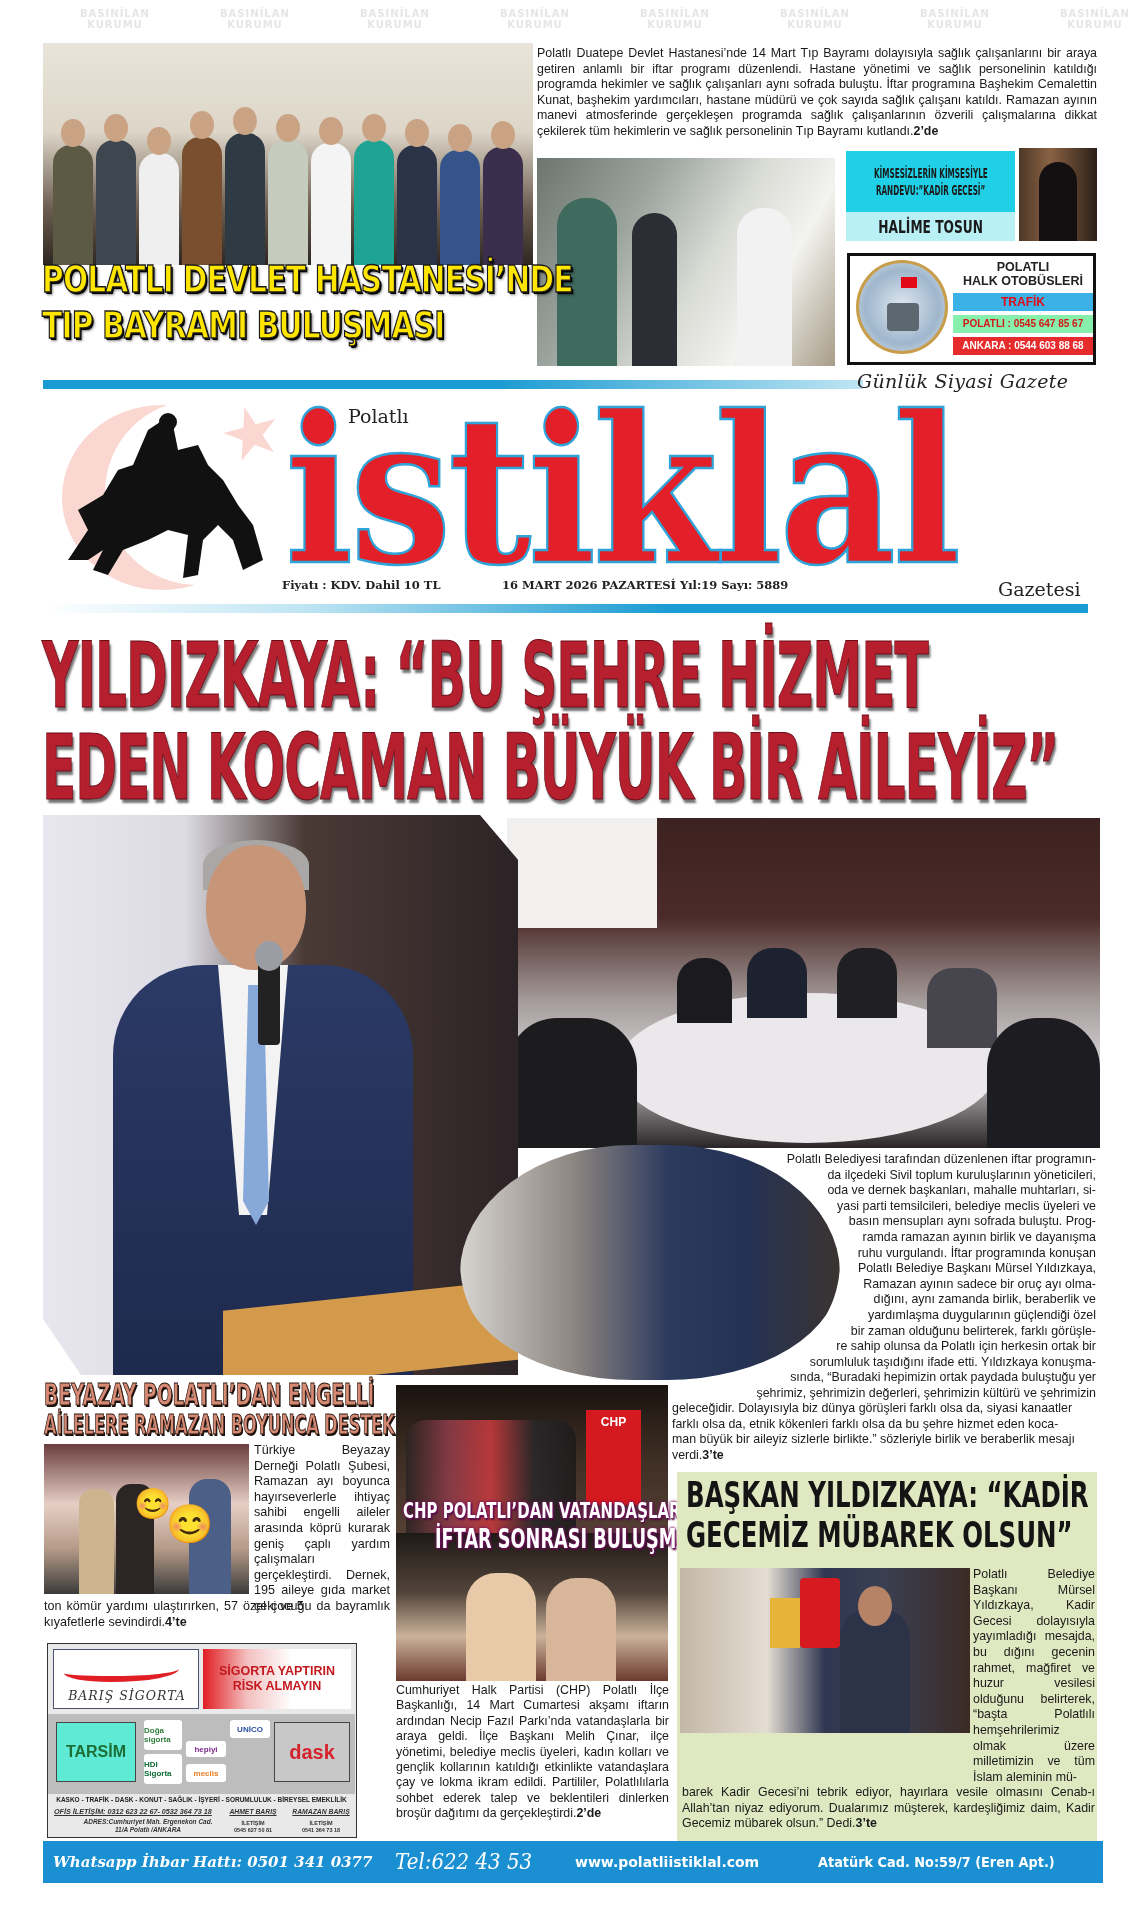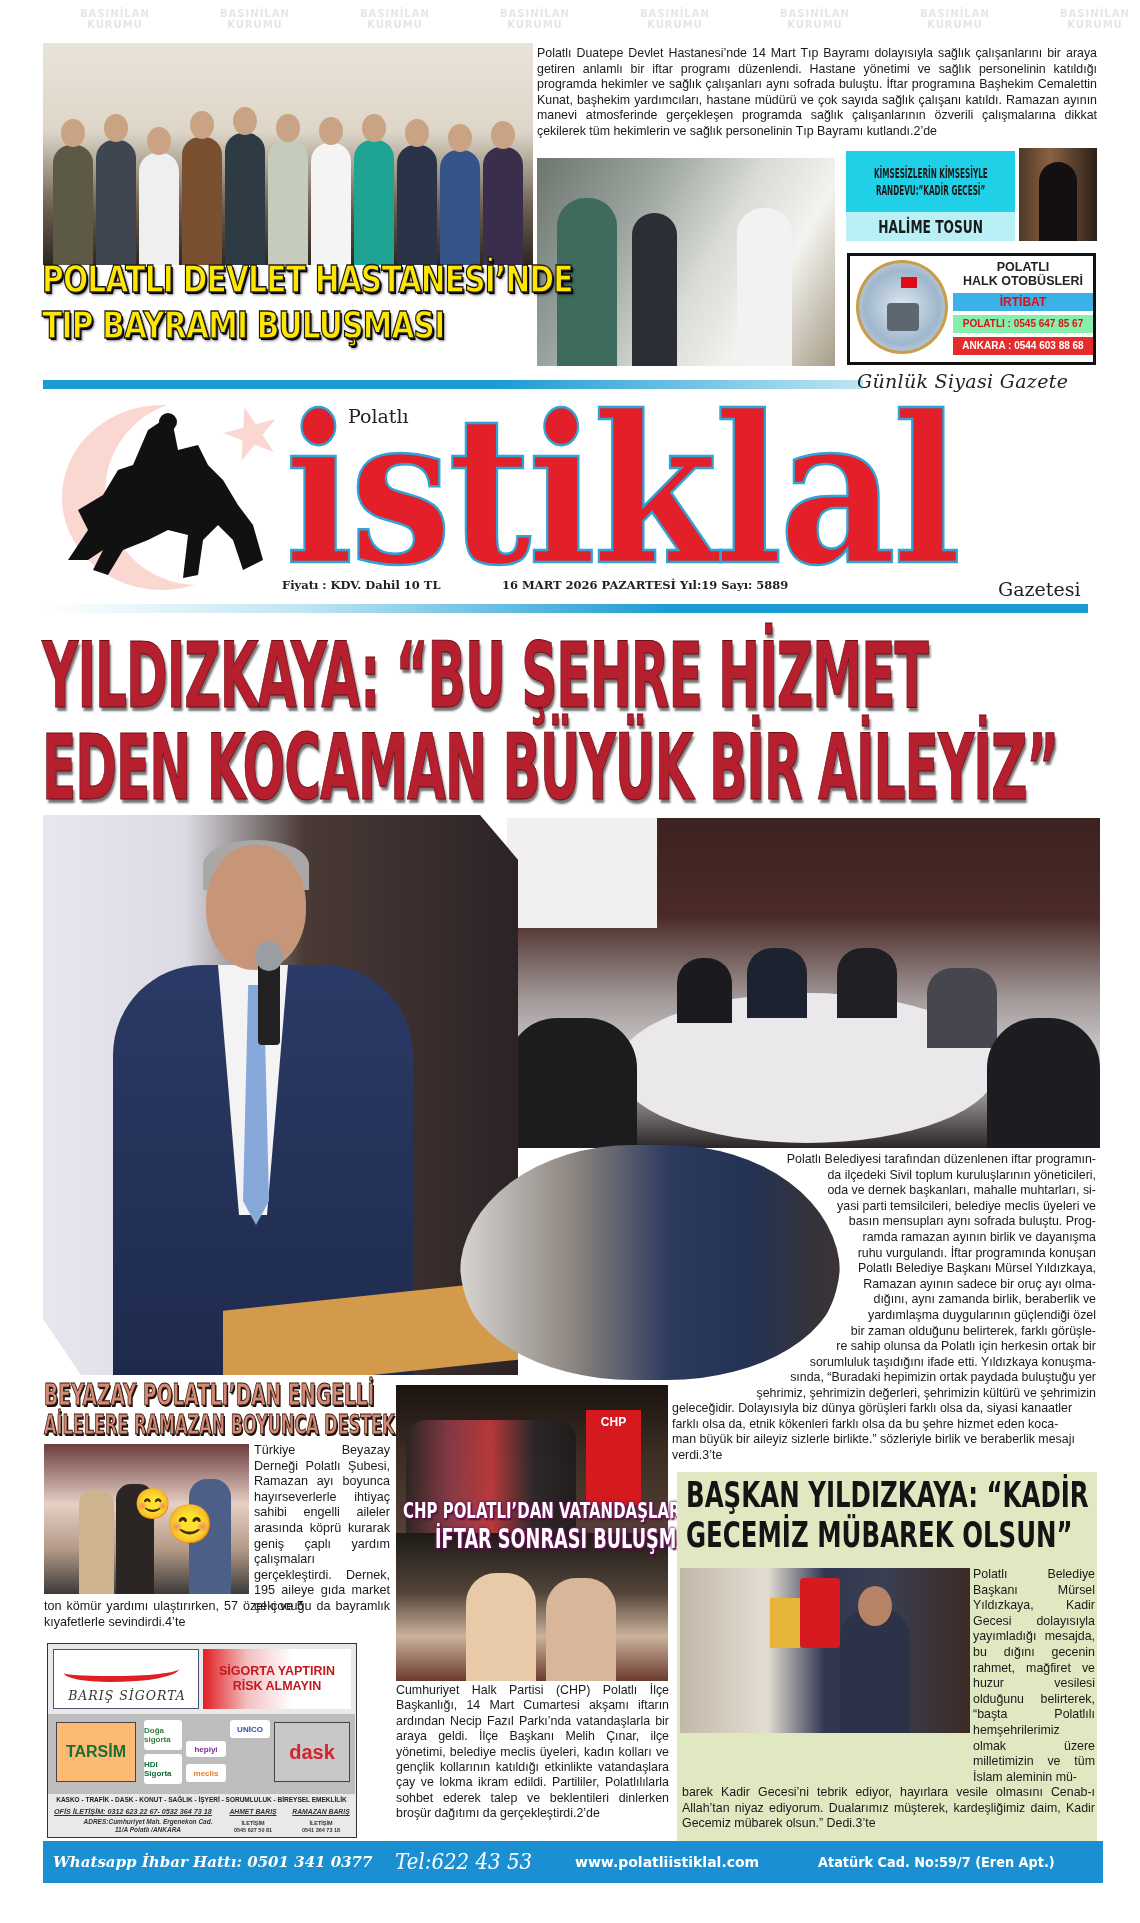--- a/index.html
+++ b/index.html
@@ -5,21 +5,21 @@
   * { box-sizing: border-box; margin: 0; padding: 0; }
   html, body { width: 1140px; height: 1923px; background: #ffffff; overflow: hidden; }
   body { position: relative; font-family: "Liberation Sans", sans-serif; color: #111; }
 
   .abs { position: absolute; }
   .photo { position: absolute; overflow: hidden; }
   .cond { font-family: "Liberation Sans", sans-serif; font-weight: 700; transform-origin: left top; white-space: nowrap; }
 
   
   .txt { font-family: "Liberation Sans", sans-serif; font-size: 12.4px; line-height: 15.6px; text-align: justify; color: #1a1a1a; }
-  .txt b { font-weight: 400; margin-top: 40px; }
+  .txt b { font-weight: 700; margin-top: 40px; }
 
   
   .wm { position: absolute; font-family: "DejaVu Sans", sans-serif; font-size: 10px; font-weight: 700; color: rgba(180,180,180,0.35); letter-spacing: 1px; text-align: center; line-height: 11px; pointer-events: none; }
 
   
   .top-photo { left: 43px; top: 43px; width: 490px; height: 222px;
     background: linear-gradient(180deg, #e9e4da 0%, #ddd6c8 40%, #6a5c4e 75%, #2d2621 100%); }
   .top-photo .people { position: absolute; left: 10px; right: 10px; bottom: 0; height: 145px; display: flex; align-items: flex-end; gap: 3px; }
   .top-photo .p { flex: 1; border-radius: 18px 18px 0 0; position: relative; }
   .top-photo .p::before { content: ""; position: absolute; left: 50%; top: -26px; width: 24px; height: 28px; margin-left: -12px; border-radius: 50%; background: #c9a384; }
@@ -106,21 +106,21 @@
   .chp-photo2 { left: 396px; top: 1533px; width: 272px; height: 148px; background: linear-gradient(180deg, #1e1a16 0%, #52443a 40%, #cbb29a 70%, #6b3a2f 100%); }
 
   
   .ad-box { left: 47px; top: 1643px; width: 310px; height: 195px; border: 1.5px solid #333; background: #e9e9e9; }
   .ad-logo { position: absolute; left: 5px; top: 5px; width: 146px; height: 60px; border: 1.5px solid #4b5170; background: #fff; }
   .ad-logo .swoosh { position: absolute; left: 10px; top: 10px; width: 115px; height: 22px; border-bottom: 6px solid #e11e23; border-radius: 0 0 60% 40%; }
   .ad-logo .brand { position: absolute; left: 4px; top: 38px; width: 138px; text-align: center; font-family: "DejaVu Serif", serif; font-style: italic; font-size: 12.5px; letter-spacing: 1px; color: #333; }
   .ad-slogan { position: absolute; left: 155px; top: 5px; width: 148px; height: 60px; background: linear-gradient(90deg, #e11e23 0%, #f3c0c0 30%, #ffffff 60%); display: flex; align-items: center; justify-content: center; text-align: center; }
   .ad-slogan span { font-weight: 700; font-size: 12.5px; line-height: 15px; color: #c3181d; }
   .ad-mid { position: absolute; left: 0; top: 70px; width: 307px; height: 80px; background: #bdbdbd; }
-  .ad-tarsim { position: absolute; left: 8px; top: 8px; width: 80px; height: 60px; border: 1.5px solid #444; background: #fdba74; display: flex; align-items: center; justify-content: center; }
+  .ad-tarsim { position: absolute; left: 8px; top: 8px; width: 80px; height: 60px; border: 1.5px solid #444; background: #5eead4; display: flex; align-items: center; justify-content: center; }
   .ad-tarsim span { font-weight: 700; font-size: 16px; color: #1d6e35; }
   .ad-mini { position: absolute; background: #fff; border-radius: 3px; font-size: 8px; font-weight: 700; display: flex; align-items: center; justify-content: center; }
   .ad-dask { position: absolute; left: 226px; top: 8px; width: 76px; height: 60px; border: 1.5px solid #444; background: #c8c8c8; display: flex; align-items: center; justify-content: center; }
   .ad-dask span { font-weight: 700; font-size: 20px; color: #d4232c; }
   .ad-services { position: absolute; left: 0; top: 152px; width: 307px; text-align: center; font-size: 6.5px; font-weight: 700; color: #222; }
   .ad-ofis { position: absolute; left: 6px; top: 163px; font-size: 7.2px; font-weight: 700; font-style: italic; color: #333; text-decoration: underline; }
   .ad-adres { position: absolute; left: 20px; top: 174px; width: 160px; text-align: center; font-size: 6.5px; font-weight: 700; font-style: italic; color: #333; line-height: 8px; }
   .ad-person { position: absolute; top: 163px; width: 58px; text-align: center; font-size: 6.8px; font-weight: 700; font-style: italic; color: #333; line-height: 9px; }
   .ad-person .nm { text-decoration: underline; }
   .ad-person .sm { font-style: normal; font-size: 5.5px; line-height: 7px; }
@@ -192,21 +192,21 @@
       <span>HALİME TOSUN</span>
     </div>
 </div>
 <div class="photo halime-photo"></div>
 
 <div class="abs bus-box">
   <div class="bus-logo">
       <div class="bus-flag"></div>
     </div>
   <div class="bus-t1"><span>POLATLI</span><br><span>HALK OTOBÜSLERİ</span></div>
-  <div class="bus-irt">İRTİBAT</div>
+  <div class="bus-irt">TRAFİK</div>
   <div class="bus-pol">POLATLI : 0545 647 85 67</div>
   <div class="bus-ank">ANKARA : 0544 603 88 68</div>
 </div>
 
 <header>
   <div class="abs blue-bar-top"></div>
   <div class="abs gunluk">Günlük Siyasi Gazete</div>
   <div class="abs crescent"></div>
   <div class="abs crescent-cut"></div>
   <div class="abs star">★</div>

